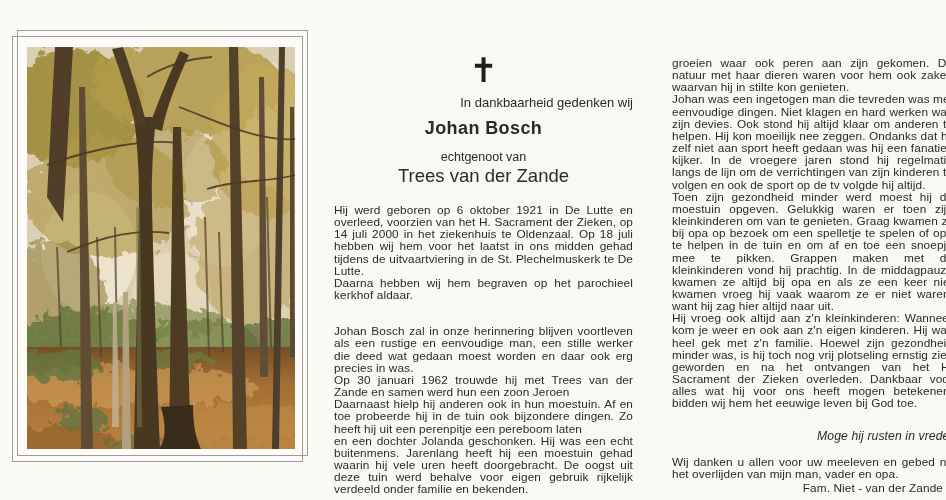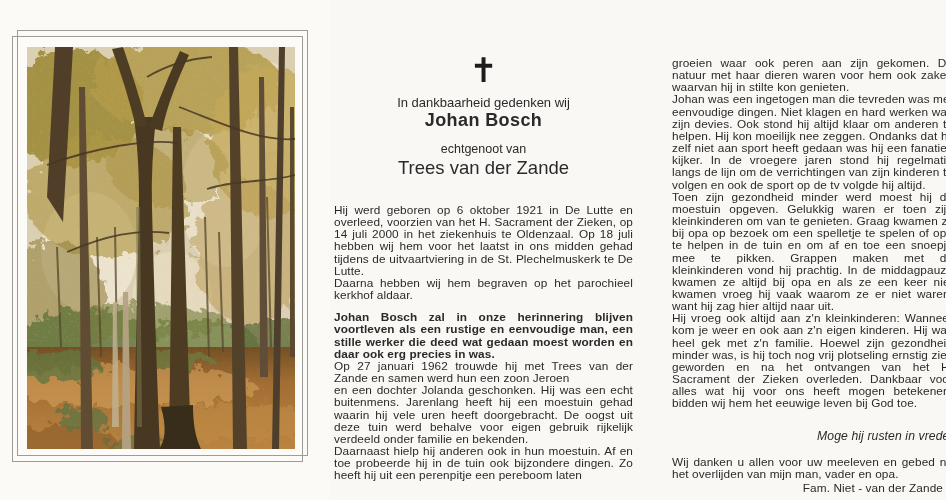--- a/index.html
+++ b/index.html
@@ -16,34 +16,34 @@
   .photo-panel{position:absolute;left:0;top:0;width:330px;height:500px;background:#fbfaf6;}
   .frame{position:absolute;border:1px solid #9c9c98;background:transparent;}
   .frame-a{left:17px;top:30px;width:289px;height:424px;}
   .frame-b{left:12px;top:36px;width:289px;height:424px;background:#fcfbf8;}
   .photo{position:absolute;left:27px;top:47px;width:268px;height:402px;overflow:hidden;}
   .photo svg{display:block;}
 
   
   .mid-header{position:absolute;left:334px;top:50px;width:299px;text-align:center;}
   .cross{font-size:34px;line-height:40px;font-weight:bold;color:#1c1c1c;}
-  .intro{margin-top:5px;font-size:13px;line-height:15px;}
-  .name{margin-top:0;font-size:18px;line-height:21px;font-weight:bold;letter-spacing:.4px;}
+  .intro{margin-top:5px;font-size:13px;line-height:15px;text-align:right;}
+  .name{margin-top:8px;font-size:18px;line-height:21px;font-weight:bold;letter-spacing:.4px;}
   .relation{margin-top:11px;font-size:12.5px;line-height:15px;}
   .spouse{font-size:18.5px;line-height:22px;}
 
   .mid-body{position:absolute;left:334px;top:204px;width:299px;}
   .mid-body p, .right-col p{
     margin:0;
     font-size:11.8px;
     line-height:12.15px;
     text-align:justify;
     letter-spacing:0.1px;
   }
-  .mid-body p.gap{margin-top:10px;font-weight:bold;}
+  .mid-body p.gap{margin-top:24px;}
 
   
   .right-col{position:absolute;left:672px;top:57px;width:281px;}
   .right-col p.closing{
     margin-top:20px;
     text-align:right;
     font-style:italic;
     font-size:12.2px;
   }
   .right-col p.thanks{margin-top:14px;}
@@ -164,23 +164,23 @@
     <div class="intro">In dankbaarheid gedenken wij</div>
     <div class="name">Johan Bosch</div>
     <div class="relation">echtgenoot van</div>
     <div class="spouse">Trees van der Zande</div>
   </div>
 
   <div class="mid-body">
     <p>Hij werd geboren op 6 oktober 1921 in De Lutte en overleed, voorzien van het H. Sacrament der Zieken, op 14 juli 2000 in het ziekenhuis te Oldenzaal. Op 18 juli hebben wij hem voor het laatst in ons midden gehad tijdens de uitvaartviering in de St. Plechelmuskerk te De Lutte.</p>
     <p>Daarna hebben wij hem begraven op het parochieel kerkhof aldaar.</p>
     <p class="gap">Johan Bosch zal in onze herinnering blijven voortleven als een rustige en eenvoudige man, een stille werker die deed wat gedaan moest worden en daar ook erg precies in was.</p>
-    <p>Op 27 januari 1962 trouwde hij met Trees van der Zande en samen werd hun een zoon Jeroen</p>
+    <p>Op 30 januari 1962 trouwde hij met Trees van der Zande en samen werd hun een zoon Jeroen</p>
+    <p>Daarnaast hielp hij anderen ook in hun moestuin. Af en toe probeerde hij in de tuin ook bijzondere dingen. Zo heeft hij uit een perenpitje een pereboom laten</p>
     <p>en een dochter Jolanda geschonken. Hij was een echt buitenmens. Jarenlang heeft hij een moestuin gehad waarin hij vele uren heeft doorgebracht. De oogst uit deze tuin werd behalve voor eigen gebruik rijkelijk verdeeld onder familie en bekenden.</p>
-    <p>Daarnaast hielp hij anderen ook in hun moestuin. Af en toe probeerde hij in de tuin ook bijzondere dingen. Zo heeft hij uit een perenpitje een pereboom laten</p>
   </div>
 
   <div class="right-col">
     <p>groeien waar ook peren aan zijn gekomen. De natuur met haar dieren waren voor hem ook zaken waarvan hij in stilte kon genieten.</p>
     <p>Johan was een ingetogen man die tevreden was met eenvoudige dingen. Niet klagen en hard werken was zijn devies. Ook stond hij altijd klaar om anderen te helpen. Hij kon moeilijk nee zeggen. Ondanks dat hij zelf niet aan sport heeft gedaan was hij een fanatiek kijker. In de vroegere jaren stond hij regelmatig langs de lijn om de verrichtingen van zijn kinderen te volgen en ook de sport op de tv volgde hij altijd.</p>
     <p>Toen zijn gezondheid minder werd moest hij de moestuin opgeven. Gelukkig waren er toen zijn kleinkinderen om van te genieten. Graag kwamen zij bij opa op bezoek om een spelletje te spelen of opa te helpen in de tuin en om af en toe een snoepje mee te pikken. Grappen maken met de kleinkinderen vond hij prachtig. In de middagpauze kwamen ze altijd bij opa en als ze een keer niet kwamen vroeg hij vaak waarom ze er niet waren, want hij zag hier altijd naar uit.</p>
     <p>Hij vroeg ook altijd aan z'n kleinkinderen: Wanneer kom je weer en ook aan z'n eigen kinderen. Hij was heel gek met z'n familie. Hoewel zijn gezondheid minder was, is hij toch nog vrij plotseling ernstig ziek geworden en na het ontvangen van het H. Sacrament der Zieken overleden. Dankbaar voor alles wat hij voor ons heeft mogen betekenen, bidden wij hem het eeuwige leven bij God toe.</p>
     <p class="closing">Moge hij rusten in vrede.</p>
     <p class="thanks">Wij danken u allen voor uw meeleven en gebed na het overlijden van mijn man, vader en opa.</p>
     <p class="signature">Fam. Niet - van der Zande</p>

